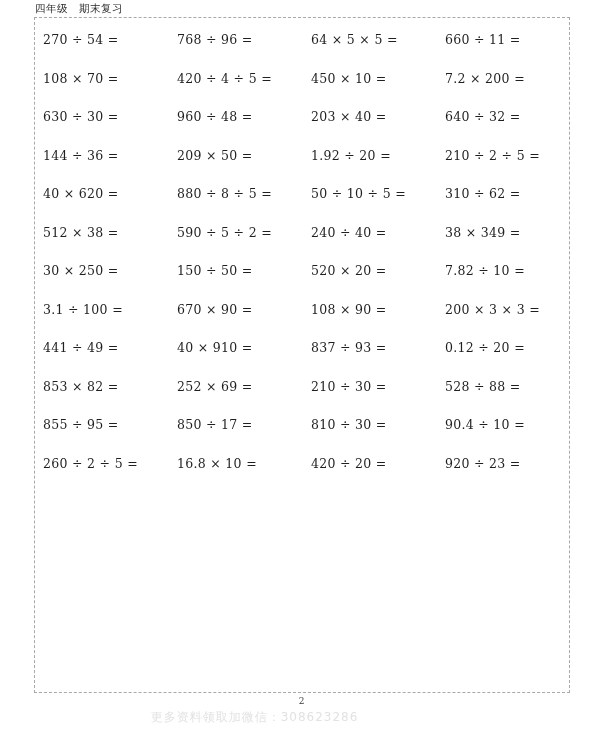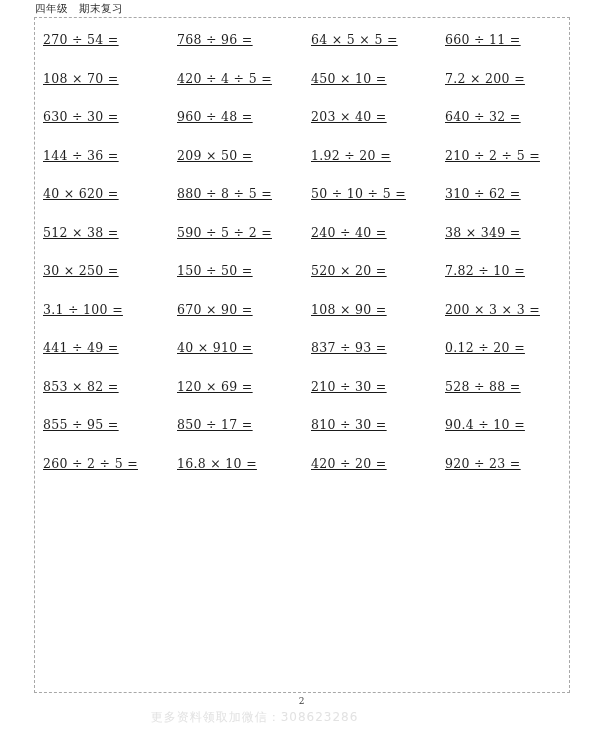--- a/index.html
+++ b/index.html
@@ -53,21 +53,20 @@
     width: 536px;
     height: 676px;
     padding: 16px 0 0 0;
     box-sizing: border-box;
   }
 
   .problem-row {
     display: flex;
     height: 38.5px;
     align-items: flex-start;
-    text-decoration: underline;
   }
 
   .problem-cell {
     width: 134px;
     box-sizing: border-box;
     padding-left: 8px;
     font-family: "DejaVu Serif", serif;
     font-size: 12.5px;
     line-height: 1;
     color: #1f1f1f;
@@ -159,21 +158,21 @@
           <div class="problem-cell">200 × 3 × 3 =</div>
         </div>
         <div class="problem-row">
           <div class="problem-cell">441 ÷ 49 =</div>
           <div class="problem-cell">40 × 910 =</div>
           <div class="problem-cell">837 ÷ 93 =</div>
           <div class="problem-cell">0.12 ÷ 20 =</div>
         </div>
         <div class="problem-row">
           <div class="problem-cell">853 × 82 =</div>
-          <div class="problem-cell">120 × 69 =</div>
+          <div class="problem-cell">252 × 69 =</div>
           <div class="problem-cell">210 ÷ 30 =</div>
           <div class="problem-cell">528 ÷ 88 =</div>
         </div>
         <div class="problem-row">
           <div class="problem-cell">855 ÷ 95 =</div>
           <div class="problem-cell">850 ÷ 17 =</div>
           <div class="problem-cell">810 ÷ 30 =</div>
           <div class="problem-cell">90.4 ÷ 10 =</div>
         </div>
         <div class="problem-row">

